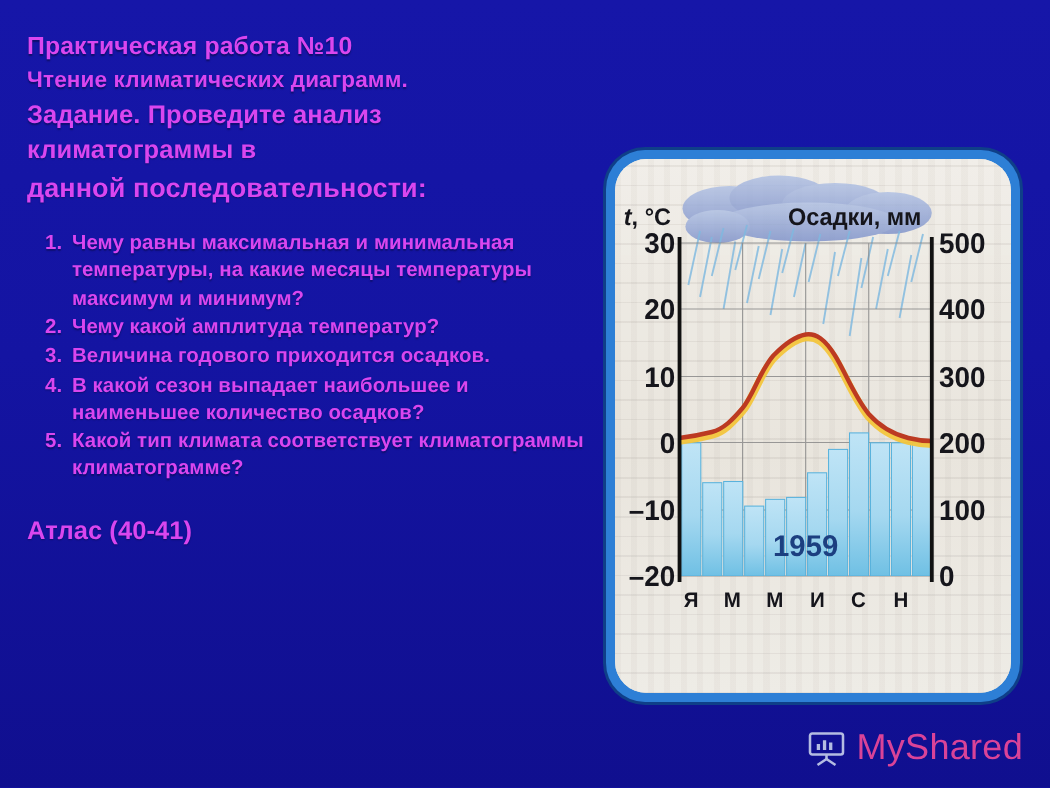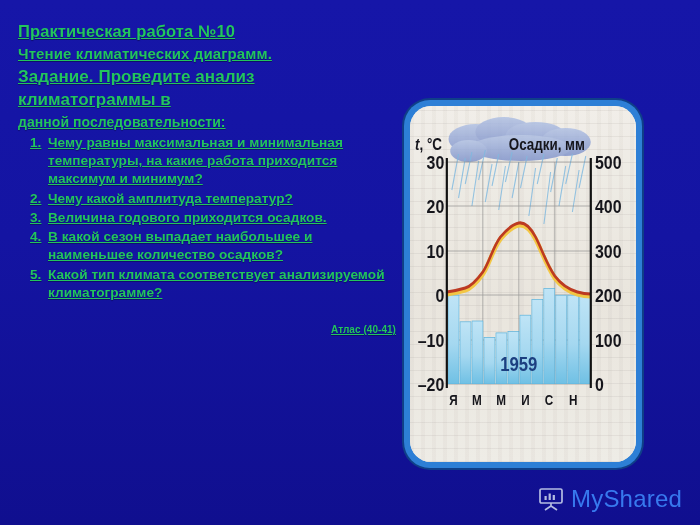--- a/index.html
+++ b/index.html
@@ -10,60 +10,59 @@
   }
   
   .slide-bg{
     position:absolute;inset:0;
     background:linear-gradient(180deg,#1616a8 0%,#1414a2 45%,#100f8f 100%);
   }
 
   
   .text-panel{
     position:absolute;left:18px;top:20px;width:378px;
-    color:#22c55e;
-    text-decoration:underline;
+    color:#d946ef;
   }
   .title{
     font-size:16.5px;font-weight:bold;line-height:1.38;
     letter-spacing:.1px;margin:0 0 1px 0;
     text-shadow:0 1px 1px rgba(0,0,0,.35);
   }
   .subtitle{
     font-size:15px;font-weight:bold;line-height:1.38;
     letter-spacing:.1px;margin:0 0 2px 0;
     text-shadow:0 1px 1px rgba(0,0,0,.35);
   }
   .task-lead{
     font-size:17px;font-weight:bold;line-height:1.34;
     margin:0 0 1px 0;letter-spacing:.05px;
     text-shadow:0 1px 1px rgba(0,0,0,.3);
   }
   .task-lead2{
-    font-size:14px;font-weight:bold;line-height:1.34;
-    margin:0 0 2px 0;letter-spacing:.05px;
+    font-size:18px;font-weight:bold;line-height:1.34;
+    margin:0 0 16px 0;letter-spacing:.05px;
     text-shadow:0 1px 1px rgba(0,0,0,.3);
   }
   ol.qlist{list-style:none;margin:0;padding:0;}
   ol.qlist li{
     display:flex;align-items:flex-start;
     font-size:13.6px;font-weight:bold;line-height:1.345;
     letter-spacing:.05px;margin:0 0 1px 0;
     text-shadow:0 1px 1px rgba(0,0,0,.3);
   }
   .q-num{width:30px;flex:0 0 30px;padding-left:12px;box-sizing:border-box;}
   .q-text{flex:1 1 auto;}
   .atlas{
-    font-size:10px;font-weight:bold;margin-top:22px;
-    letter-spacing:.05px;text-shadow:0 1px 1px rgba(0,0,0,.3);text-align:right;
+    font-size:17px;font-weight:bold;margin-top:22px;
+    letter-spacing:.05px;text-shadow:0 1px 1px rgba(0,0,0,.3);
   }
 
   
   .chart-frame{
-    position:absolute;left:404px;top:100px;width:238px;height:368px;
+    position:absolute;left:404px;top:100px;width:276px;height:368px;
     border-radius:26px;
     background:#2d7fd6;
     padding:6px;box-sizing:border-box;
     box-shadow:0 0 0 2px #0f3f88;
   }
   .chart-inner{
     width:100%;height:100%;border-radius:21px;overflow:hidden;
     position:relative;
     background:#ece9e2;
   }
@@ -77,54 +76,54 @@
     opacity:.95;
   }
   .chart-svg{position:absolute;inset:0;width:100%;height:100%;}
 
   
   .watermark{
     position:absolute;right:18px;bottom:12px;
     display:flex;align-items:center;gap:7px;
     color:#b9c4e8;opacity:.92;
   }
-  .wm-text{font-size:24px;letter-spacing:.2px;color:#3b82f6;}
+  .wm-text{font-size:24px;letter-spacing:.2px;color:#ec4899;}
   .wm-icon{display:block;}
 </style>
 </head>
 <body>
 
 <div class="slide-bg"></div>
 
 <div class="text-panel">
   <div class="title">Практическая работа №10</div>
   <div class="subtitle">Чтение климатических диаграмм.</div>
   <div class="task-lead">Задание. Проведите анализ климатограммы в</div>
   <div class="task-lead2">данной последовательности:</div>
 
   <ol class="qlist">
     <li>
       <span class="q-num">1.</span>
-      <span class="q-text">Чему равны максимальная и минимальная температуры, на какие работа приходится максимум и минимум?</span>
+      <span class="q-text">Чему равны максимальная и минимальная температуры, на какие месяцы температуры максимум и минимум?</span>
     </li>
     <li>
       <span class="q-num">2.</span>
       <span class="q-text">Чему какой амплитуда температур?</span>
     </li>
     <li>
       <span class="q-num">3.</span>
       <span class="q-text">Величина годового приходится осадков.</span>
     </li>
     <li>
       <span class="q-num">4.</span>
       <span class="q-text">В какой сезон выпадает наибольшее и наименьшее количество осадков?</span>
     </li>
     <li>
       <span class="q-num">5.</span>
-      <span class="q-text">Какой тип климата соответствует анализируемой климатограмме?</span>
+      <span class="q-text">Какой тип климата соответствует климатограммы климатограмме?</span>
     </li>
   </ol>
 
   <div class="atlas">Атлас (40-41)</div>
 </div>
 
 <div class="chart-frame">
   <div class="chart-inner">
     <div class="paper-noise"></div>
 

